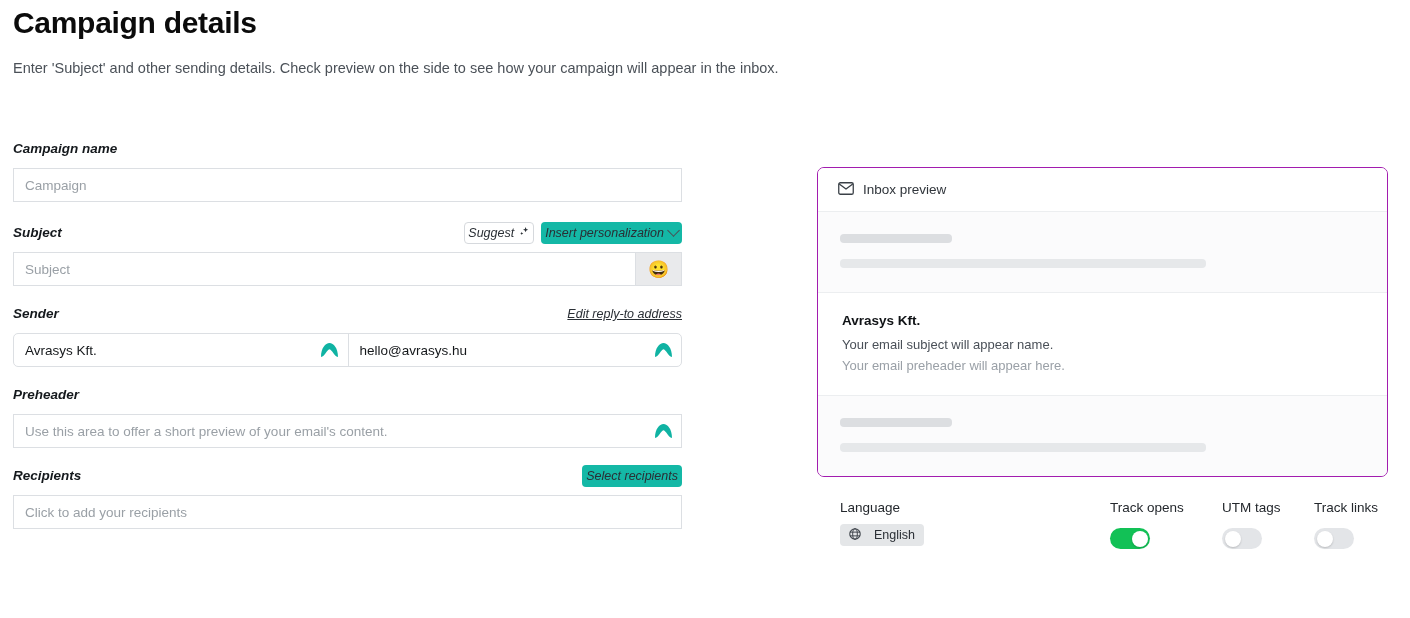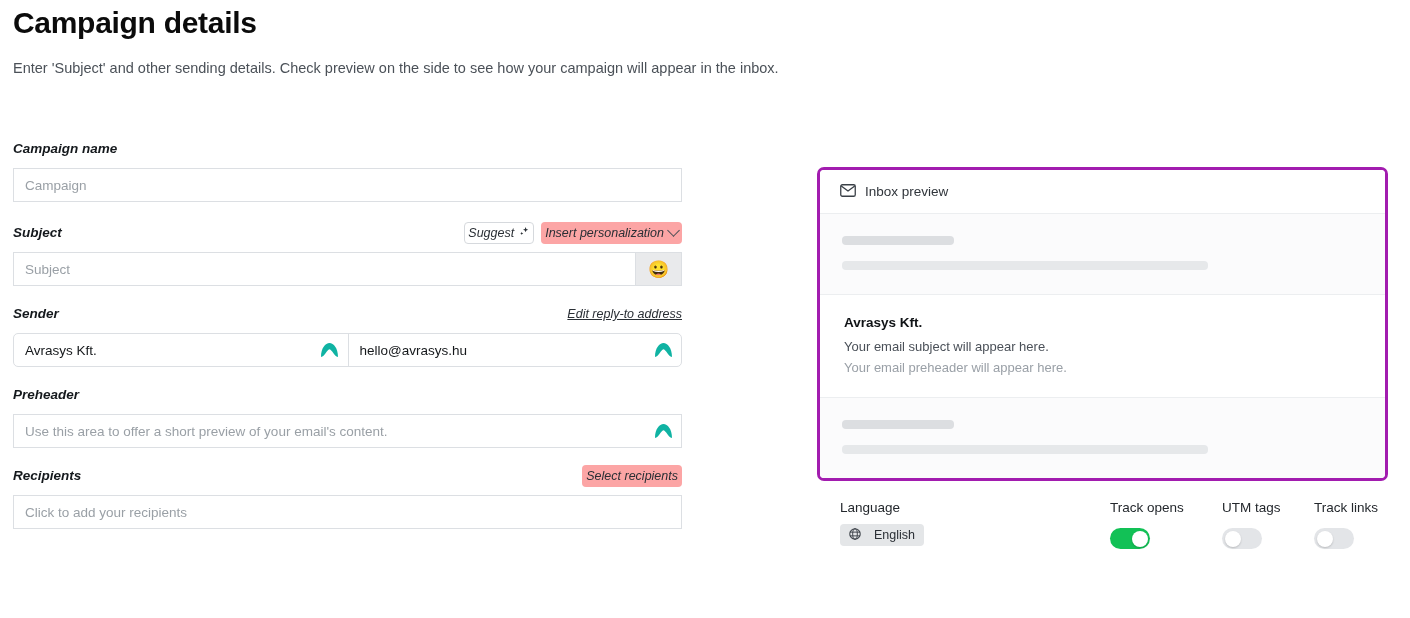--- a/index.html
+++ b/index.html
@@ -151,21 +151,21 @@
     border-radius: 4px;
     cursor: pointer;
     white-space: nowrap;
     color: #2a2f35;
   }
   .btn-outline {
     background: #ffffff;
     border: 1px solid #d6d9dd;
   }
   .btn-grey {
-    background: #fca5a5;
+    background: #14b8a6;
     border: 1px solid transparent;
   }
   .link-action {
     font-size: 12.5px;
     color: #2a2f35;
     text-decoration: underline;
     cursor: pointer;
   }
   .chev {
     display: inline-block;
@@ -179,21 +179,21 @@
   .gap-md { height: 17px; }
 
   
   .preview-col {
     position: absolute;
     left: 817px;
     top: 167px;
     width: 571px;
   }
   .preview-card {
-    border: 3px solid #a21caf;
+    border: 1px solid #a21caf;
     border-radius: 7px;
     background: #ffffff;
     overflow: hidden;
   }
   .preview-head {
     display: flex;
     align-items: center;
     gap: 9px;
     height: 44px;
     padding: 0 20px;
@@ -430,21 +430,21 @@
       </div>
 
       <div class="skeleton-row">
         <div class="sk-bar"></div>
         <div class="sk-bar long"></div>
       </div>
 
       <div class="email-item">
 
         <div class="email-sender">Avrasys Kft.</div>
-        <div class="email-subject">Your email subject will appear here.</div>
+        <div class="email-subject">Your email subject will appear name.</div>
         <div class="email-preheader">Your email preheader will appear here.</div>
       </div>
 
       <div class="skeleton-row bottom">
         <div class="sk-bar"></div>
         <div class="sk-bar long"></div>
       </div>
 
     </div>
   </div>

